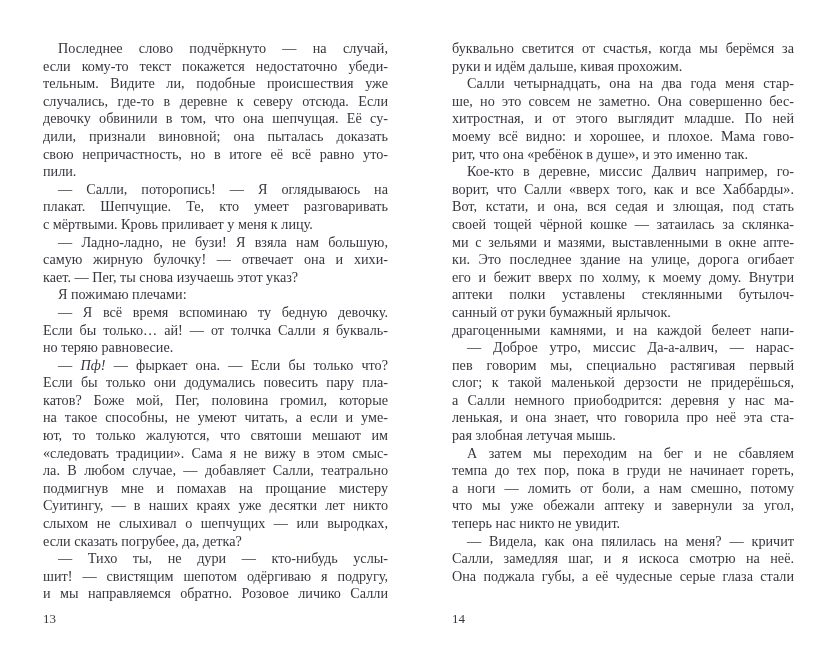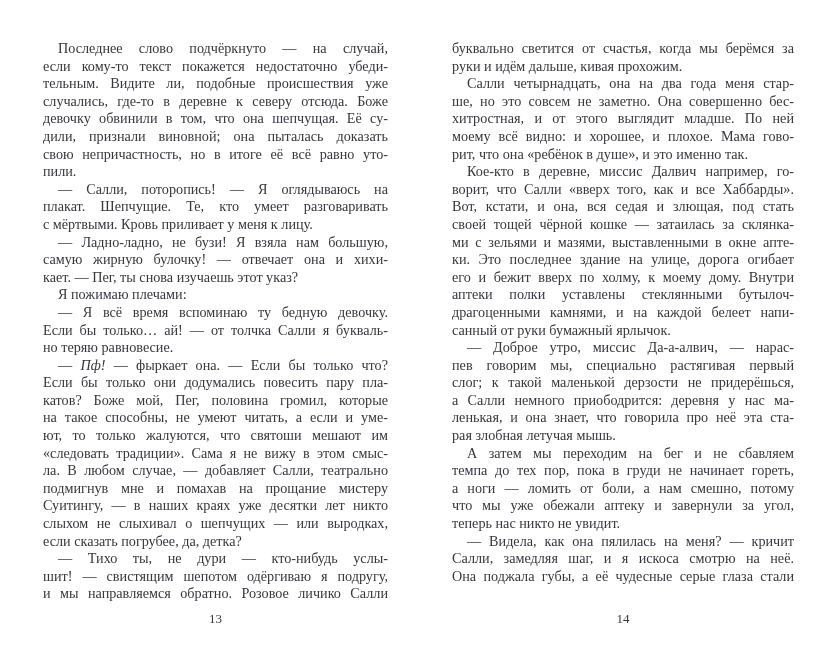--- a/index.html
+++ b/index.html
@@ -35,37 +35,36 @@
   .page--right .page-text { left: 52px; width: 342px; }
   .line { text-align-last: justify; white-space: normal; }
   .line.end { text-align-last: left; }
   .line.indent { padding-left: 15px; }
   .italic { font-style: italic; }
   .page-number {
     position: absolute;
     top: 610px;
     font-size: 13px;
     line-height: 17px;
-    text-align: center;
     color: #36363f;
   }
   .page--left  .page-number { left: 43px; width: 345px; }
   .page--right .page-number { left: 52px; width: 342px; }
 </style>
 </head>
 <body>
 
 <div class="spread" style="color: rgb(54, 54, 63); background: rgb(255, 255, 255);">
 
   <div class="page page--left">
     <div class="page-text">
         <div class="line indent"><span>Последнее слово подчёркнуто — на случай,</span></div>
         <div class="line"><span>если кому-то текст покажется недостаточно убеди-</span></div>
         <div class="line"><span>тельным. Видите ли, подобные происшествия уже</span></div>
-        <div class="line"><span>случались, где-то в деревне к северу отсюда. Боже</span></div>
+        <div class="line"><span>случались, где-то в деревне к северу отсюда. Если</span></div>
         <div class="line"><span>девочку обвинили в том, что она шепчущая. Её су-</span></div>
         <div class="line"><span>дили, признали виновной; она пыталась доказать</span></div>
         <div class="line"><span>свою непричастность, но в итоге её всё равно уто-</span></div>
         <div class="line end"><span>пили.</span></div>
         <div class="line indent"><span>— Салли, поторопись! — Я оглядываюсь на</span></div>
         <div class="line"><span>плакат. Шепчущие. Те, кто умеет разговаривать</span></div>
         <div class="line end"><span>с мёртвыми. Кровь приливает у меня к лицу.</span></div>
         <div class="line indent"><span>— Ладно-ладно, не бузи! Я взяла нам большую,</span></div>
         <div class="line"><span>самую жирную булочку! — отвечает она и хихи-</span></div>
         <div class="line end"><span>кает. — Пег, ты снова изучаешь этот указ?</span></div>
@@ -103,22 +102,22 @@
         <div class="line"><span>моему всё видно: и хорошее, и плохое. Мама гово-</span></div>
         <div class="line end"><span>рит, что она «ребёнок в душе», и это именно так.</span></div>
         <div class="line indent"><span>Кое-кто в деревне, миссис Далвич например, го-</span></div>
         <div class="line"><span>ворит, что Салли «вверх того, как и все Хаббарды».</span></div>
         <div class="line"><span>Вот, кстати, и она, вся седая и злющая, под стать</span></div>
         <div class="line"><span>своей тощей чёрной кошке — затаилась за склянка-</span></div>
         <div class="line"><span>ми с зельями и мазями, выставленными в окне апте-</span></div>
         <div class="line"><span>ки. Это последнее здание на улице, дорога огибает</span></div>
         <div class="line"><span>его и бежит вверх по холму, к моему дому. Внутри</span></div>
         <div class="line"><span>аптеки полки уставлены стеклянными бутылоч-</span></div>
+        <div class="line end"><span>санный от руки бумажный ярлычок.</span></div>
         <div class="line"><span>драгоценными камнями, и на каждой белеет напи-</span></div>
-        <div class="line end"><span>санный от руки бумажный ярлычок.</span></div>
         <div class="line indent"><span>— Доброе утро, миссис Да-а-алвич, — нарас-</span></div>
         <div class="line"><span>пев говорим мы, специально растягивая первый</span></div>
         <div class="line"><span>слог; к такой маленькой дерзости не придерёшься,</span></div>
         <div class="line"><span>а Салли немного приободрится: деревня у нас ма-</span></div>
         <div class="line"><span>ленькая, и она знает, что говорила про неё эта ста-</span></div>
         <div class="line end"><span>рая злобная летучая мышь.</span></div>
         <div class="line indent"><span>А затем мы переходим на бег и не сбавляем</span></div>
         <div class="line"><span>темпа до тех пор, пока в груди не начинает гореть,</span></div>
         <div class="line"><span>а ноги — ломить от боли, а нам смешно, потому</span></div>
         <div class="line"><span>что мы уже обежали аптеку и завернули за угол,</span></div>

